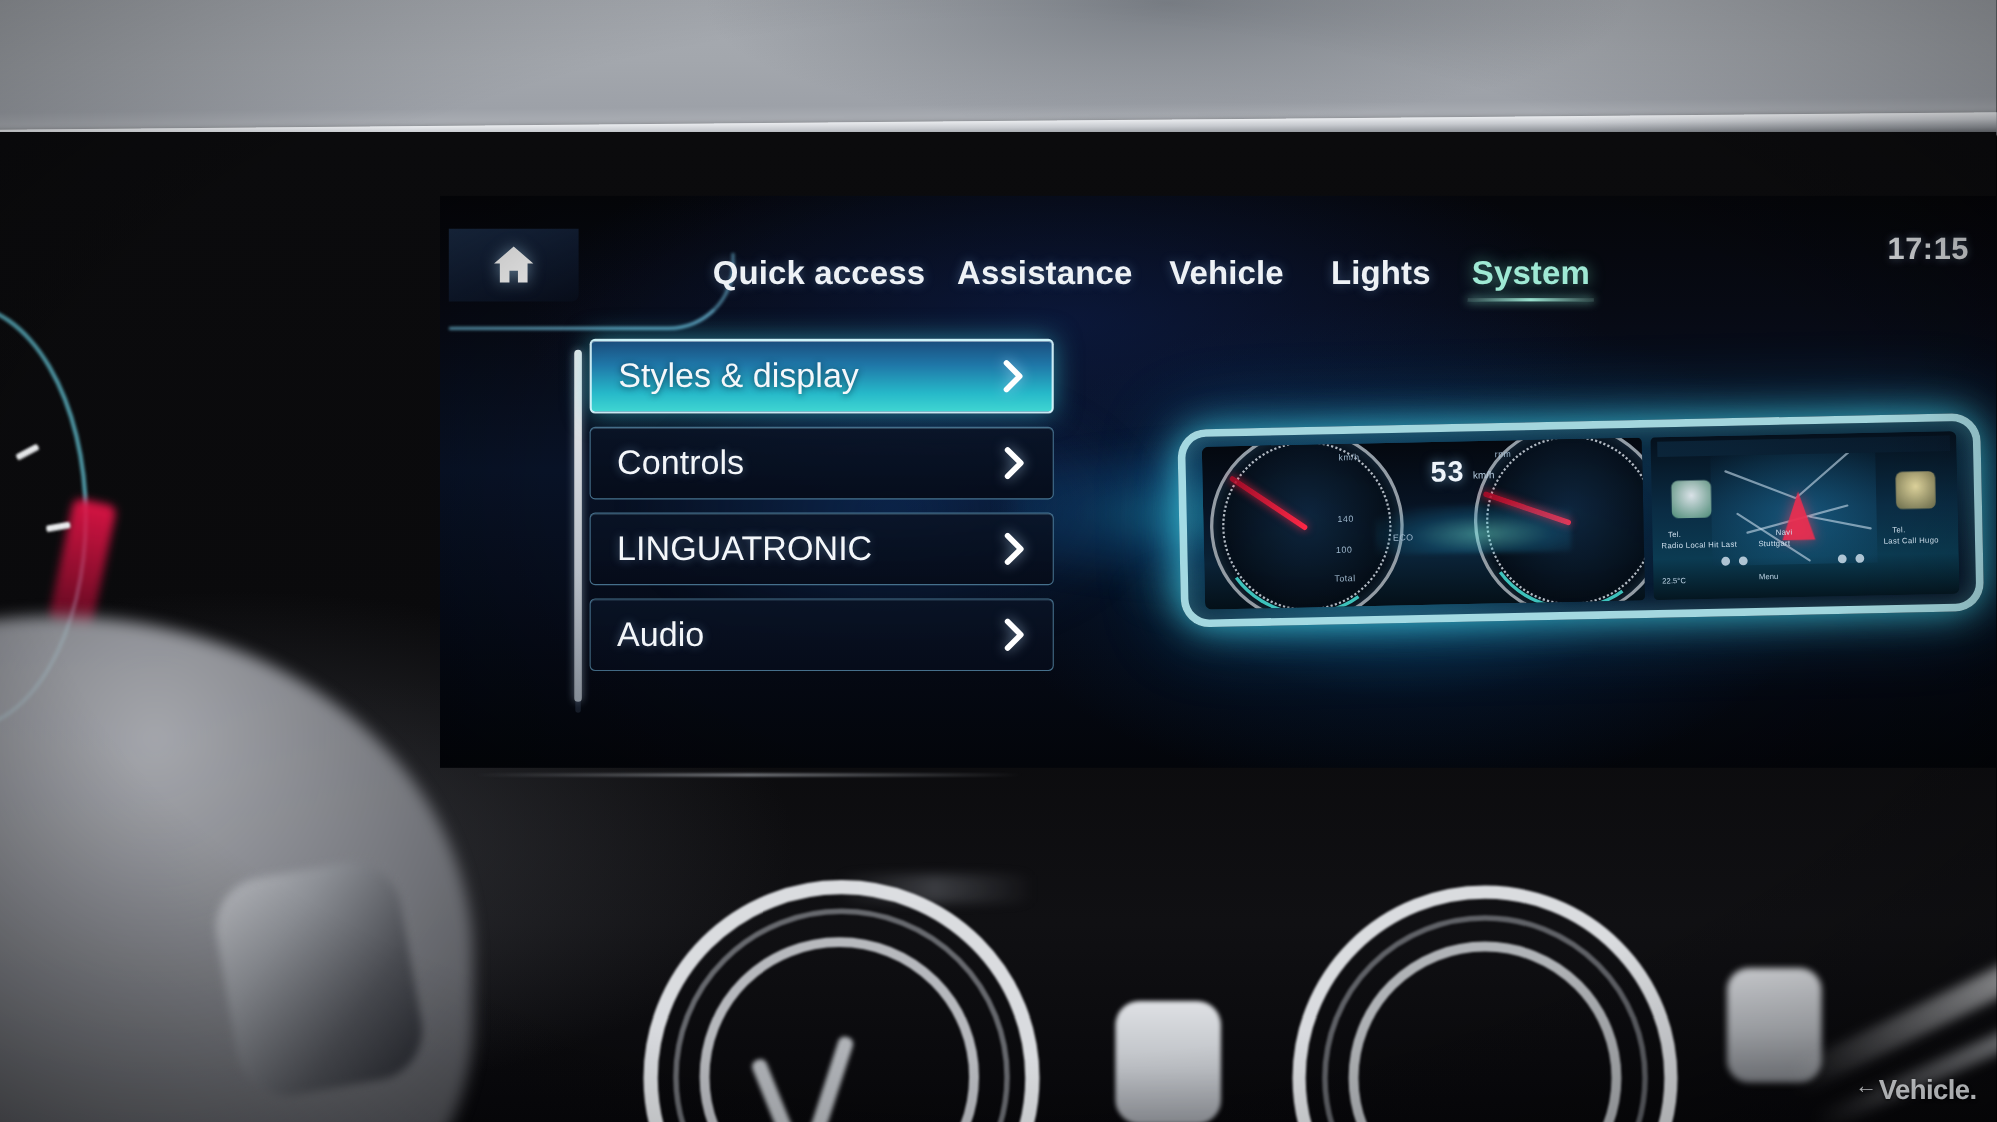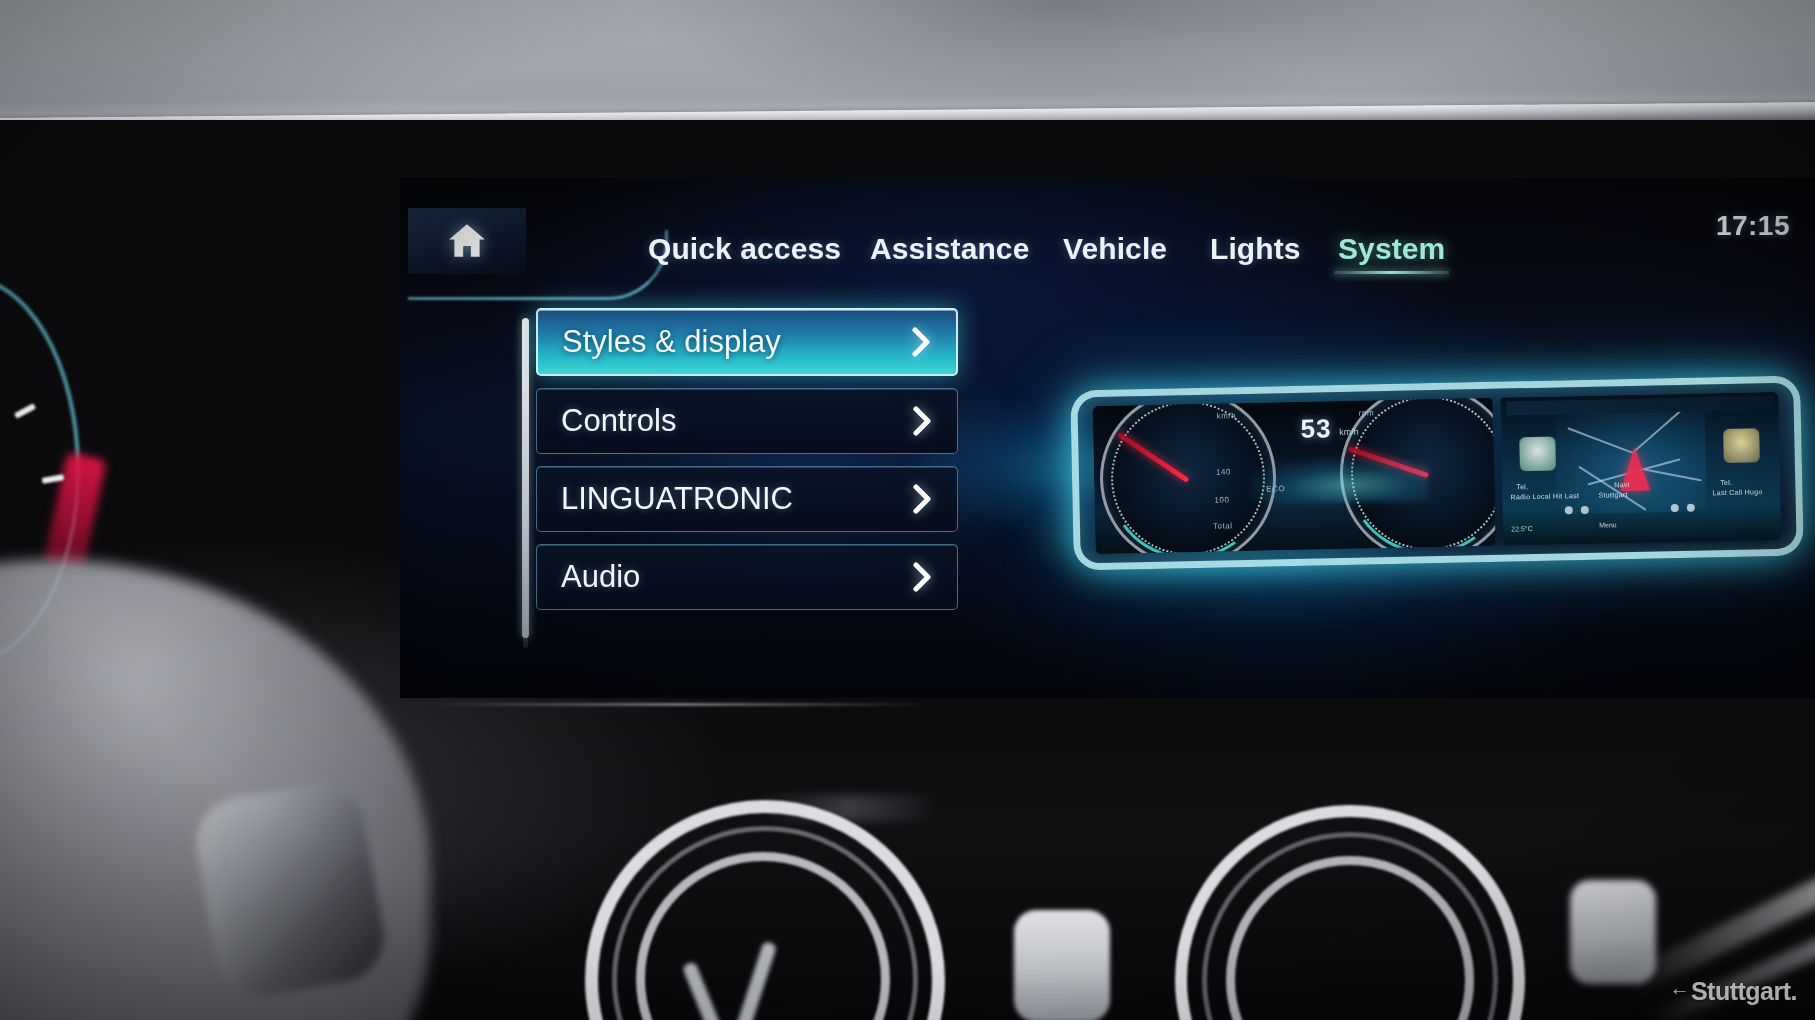--- a/index.html
+++ b/index.html
@@ -487,16 +487,16 @@
       </div>
     </div>
 
     <div class="screen-vignette"></div>
   </div>
 
   <div class="photo-grain"></div>
 
   <div class="watermark">
     <span class="wm-arrow">←</span>
-    <span>Stuttgart.</span>
+    <span>Vehicle.</span>
   </div>
 
 </div>
 
 </body></html>

